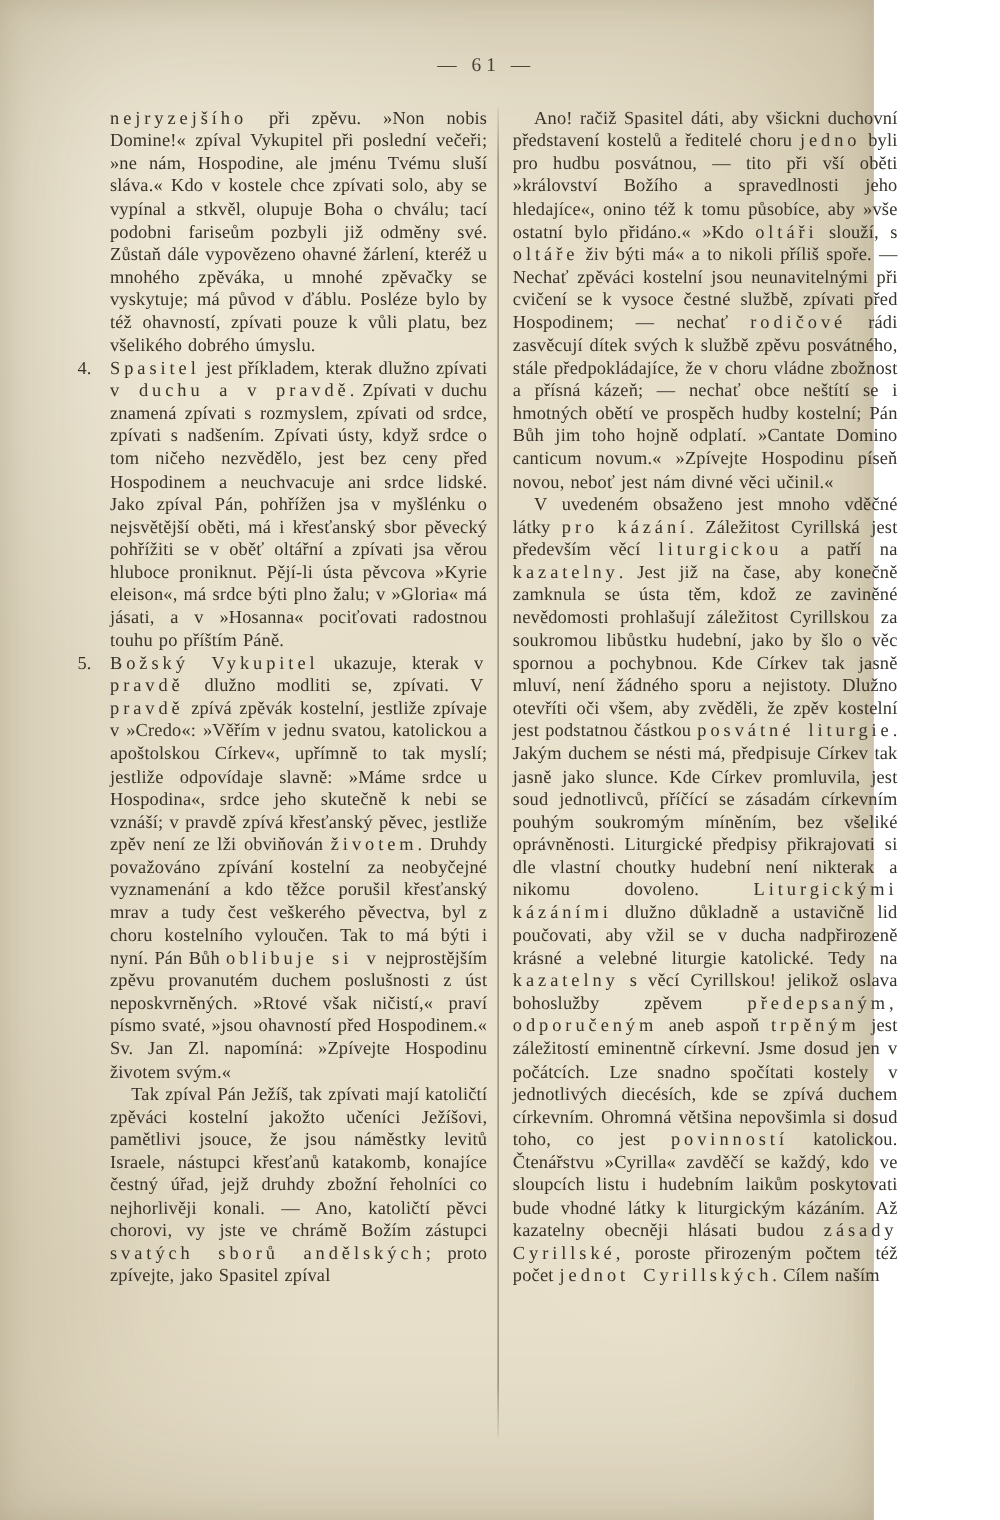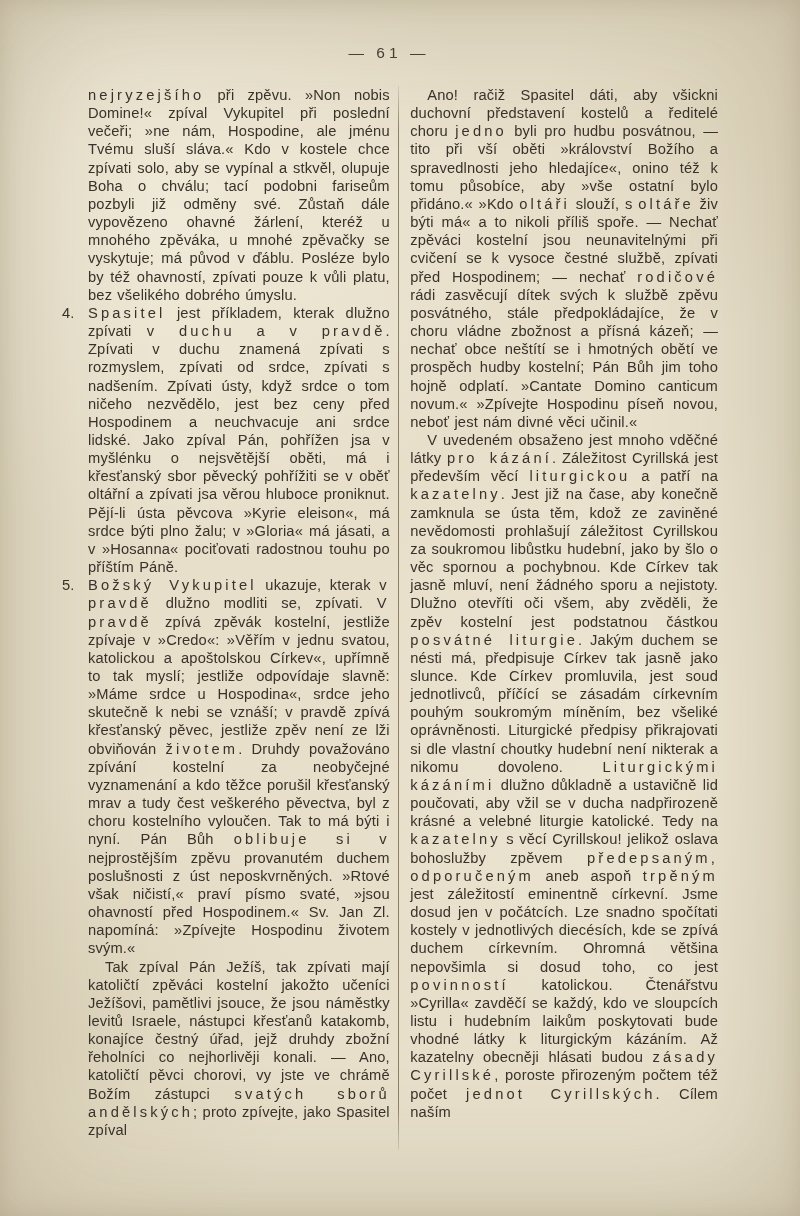--- a/index.html
+++ b/index.html
@@ -4,32 +4,32 @@
 <style>
   html, body {
     margin: 0;
     padding: 0;
     width: 800px;
     height: 1216px;
     overflow: hidden;
   }
   .scan {
     position: relative;
-    width: 800px;
+    width: 699px;
     height: 1216px;
     background-color: #e7dfca;
     background-image:
       radial-gradient(ellipse 60% 40% at 22% 18%, rgba(255,252,240,0.35), rgba(255,252,240,0) 70%),
       radial-gradient(ellipse 50% 45% at 78% 60%, rgba(255,250,235,0.22), rgba(255,250,235,0) 70%),
       radial-gradient(ellipse 40% 30% at 10% 85%, rgba(150,125,80,0.10), rgba(150,125,80,0) 70%),
       radial-gradient(ellipse 35% 25% at 92% 10%, rgba(150,125,80,0.08), rgba(150,125,80,0) 70%);
     box-shadow:
       inset 0 0 140px rgba(110, 92, 55, 0.30),
       inset 0 0 24px rgba(110, 92, 55, 0.18);
-    font-family: Liberation Sans, sans-serif;
+    font-family: Liberation Serif, serif;
     color: #38322a;
   }
   .page-number {
     position: absolute;
     top: 44px;
     left: 0;
     width: 778px;
     text-align: center;
     font-size: 15.5px;
     letter-spacing: 4px;

